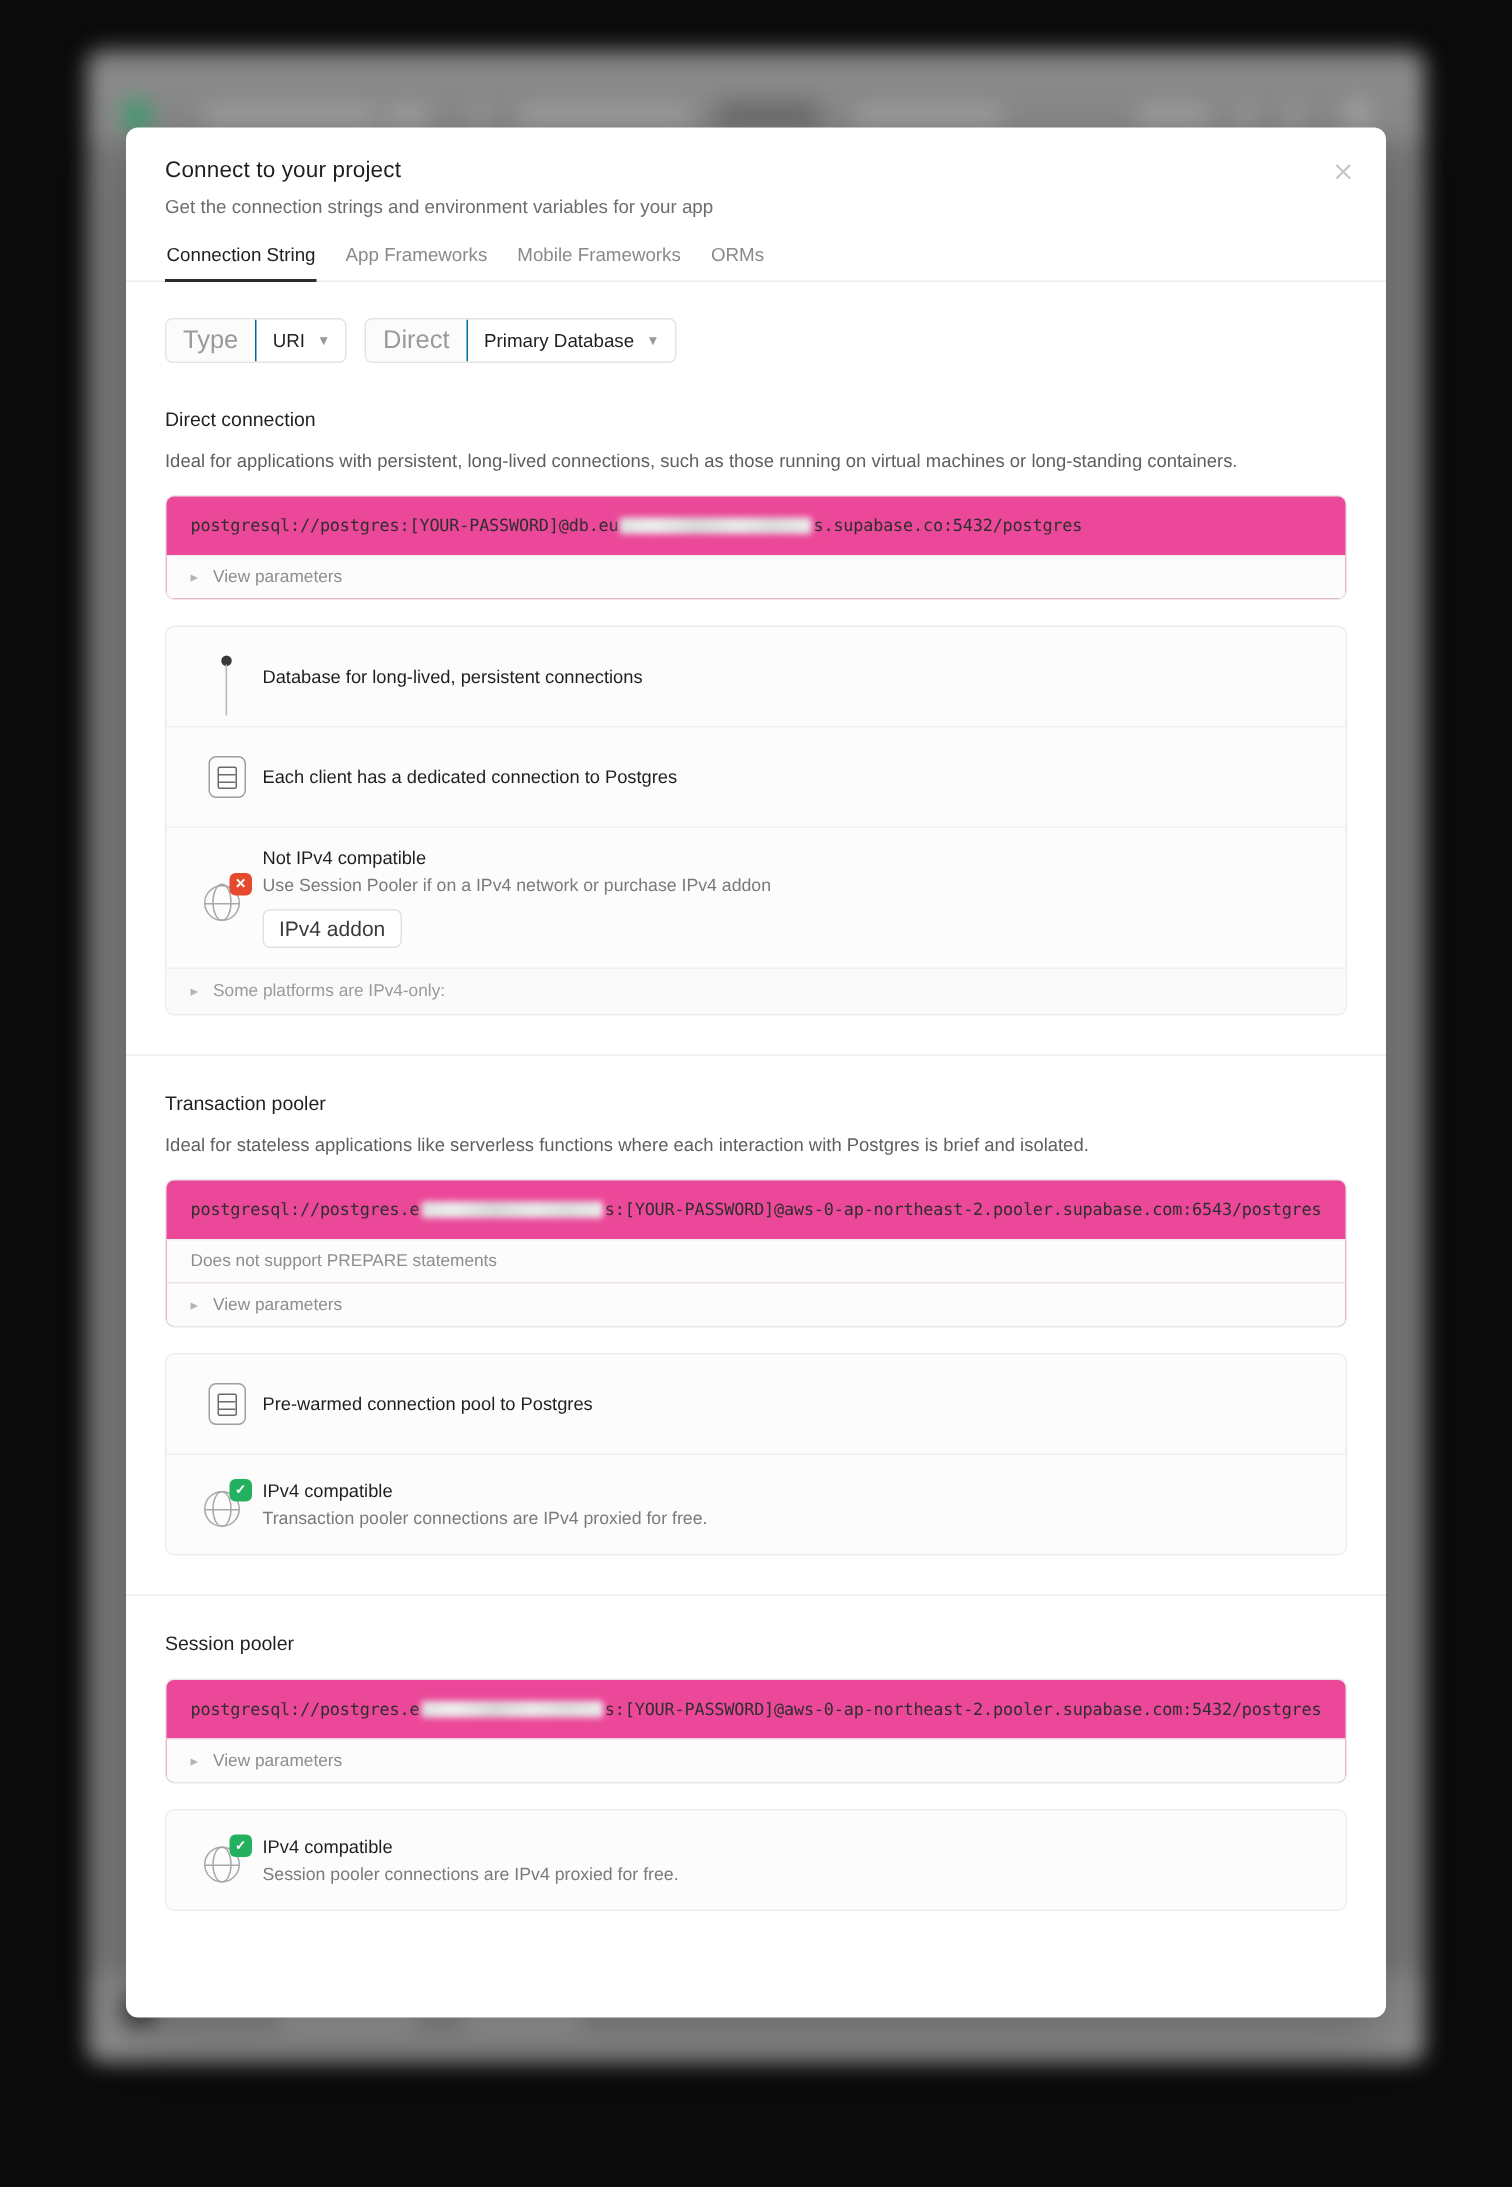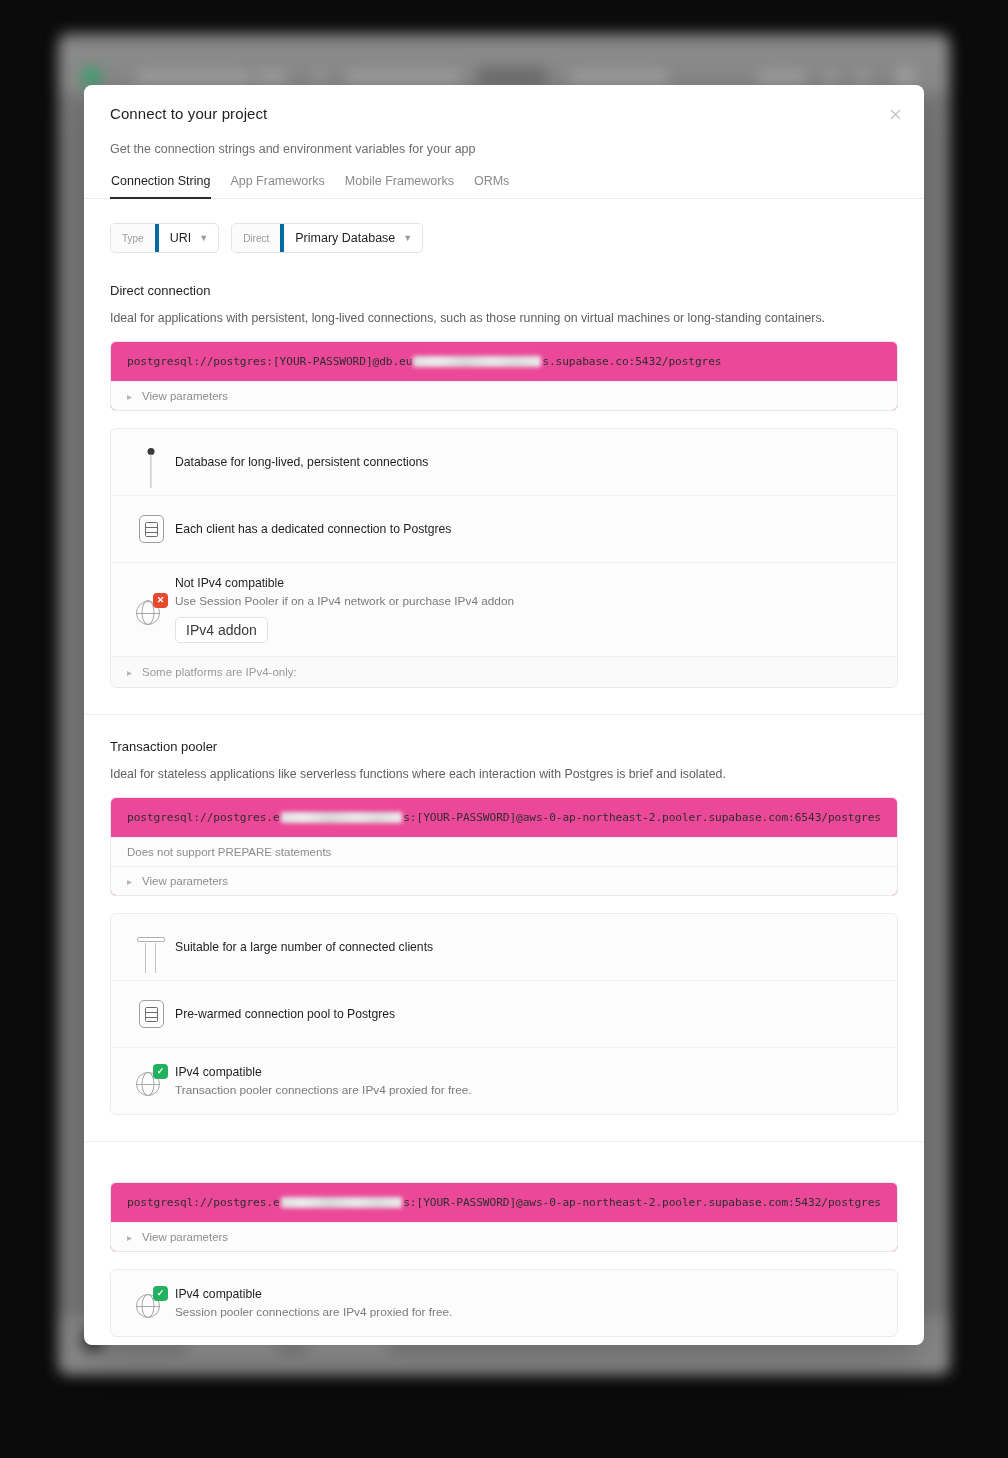--- a/index.html
+++ b/index.html
@@ -52,21 +52,21 @@
     background: #ffffff;
     border-radius: 8px;
     box-shadow: 0 12px 40px rgba(0,0,0,0.25);
     overflow: hidden;
   }
   .modal-header { padding: 20px 26px 0 26px; position: relative; }
   .modal-title {
     font-size: 15px; color: #1f1f1f; font-weight: 500; letter-spacing: .1px;
   }
   .modal-sub {
-    font-size: 12.5px; color: #6d6d6d; margin-top: 20px;
+    font-size: 12.5px; color: #6d6d6d; margin-top: 9px;
   }
   .close-btn {
     position: absolute; right: 18px; top: 18px;
     width: 22px; height: 22px; cursor: pointer;
     color: #bdbdbd; display: flex; align-items: center; justify-content: center;
     font-size: 14px; line-height: 1;
   }
 
   
   .tabs {
@@ -87,22 +87,22 @@
 
   
   .selector-row { display: flex; gap: 12px; align-items: center; }
   .selector {
     display: flex; align-items: stretch; height: 30px;
     border: 1px solid #e3e3e3; border-radius: 5px; background: #fff;
     overflow: hidden;
   }
   .selector .lbl {
     display: flex; align-items: center; padding: 0 11px;
-    font-size: 10px; color: #9a9a9a; background: #fbfbfb;
-    border-right: 4px solid #0369a1;
+    font-size: 17px; color: #9a9a9a; background: #fbfbfb;
+    border-right: 1px solid #0369a1;
   }
   .selector .val {
     display: flex; align-items: center; gap: 8px; padding: 0 10px 0 11px;
     font-size: 12.5px; color: #1f1f1f; cursor: pointer;
   }
   .chev { color: #9a9a9a; font-size: 9px; line-height: 1; }
 
   
   .codebox {
     margin-top: 16px; border: 1px solid #e9e9e9; border-radius: 6px;
@@ -345,30 +345,20 @@
         <span>s:[YOUR-PASSWORD]@aws-0-ap-northeast-2.pooler.supabase.com:6543/postgres</span>
       </div>
       <div class="code-note">Does not support PREPARE statements</div>
       <div class="code-expand">
         <span class="caret">▸</span>
         <span>View parameters</span>
       </div>
     </div>
 
     <div class="features">
-      <div class="feature">
-        <div class="feat-icon">
-          <div class="client-bar"></div>
-            <div class="client-line2"></div>
-            <div class="client-line3"></div>
-        </div>
-        <div class="feat-text">
-          <div class="feat-title">Suitable for a large number of connected clients</div>
-        </div>
-      </div>
 
       <div class="feature">
         <div class="feat-icon">
           <div class="db-box">
               <div class="db-glyph"></div>
             </div>
         </div>
         <div class="feat-text">
           <div class="feat-title">Pre-warmed connection pool to Postgres</div>
         </div>
@@ -383,20 +373,21 @@
         </div>
         <div class="feat-text">
           <div class="feat-title bold">IPv4 compatible</div>
           <div class="feat-sub">Transaction pooler connections are IPv4 proxied for free.</div>
         </div>
       </div>
     </div>
   </div>
 
   <div class="section">
+    <div class="sec-title">Session pooler</div>
 
     <div class="codebox">
       <div class="code-line">
         <span>postgresql://postgres.e</span>
         <span class="redacted" style="width:128px;"></span>
         <span>s:[YOUR-PASSWORD]@aws-0-ap-northeast-2.pooler.supabase.com:5432/postgres</span>
       </div>
       <div class="code-expand">
         <span class="caret">▸</span>
         <span>View parameters</span>

